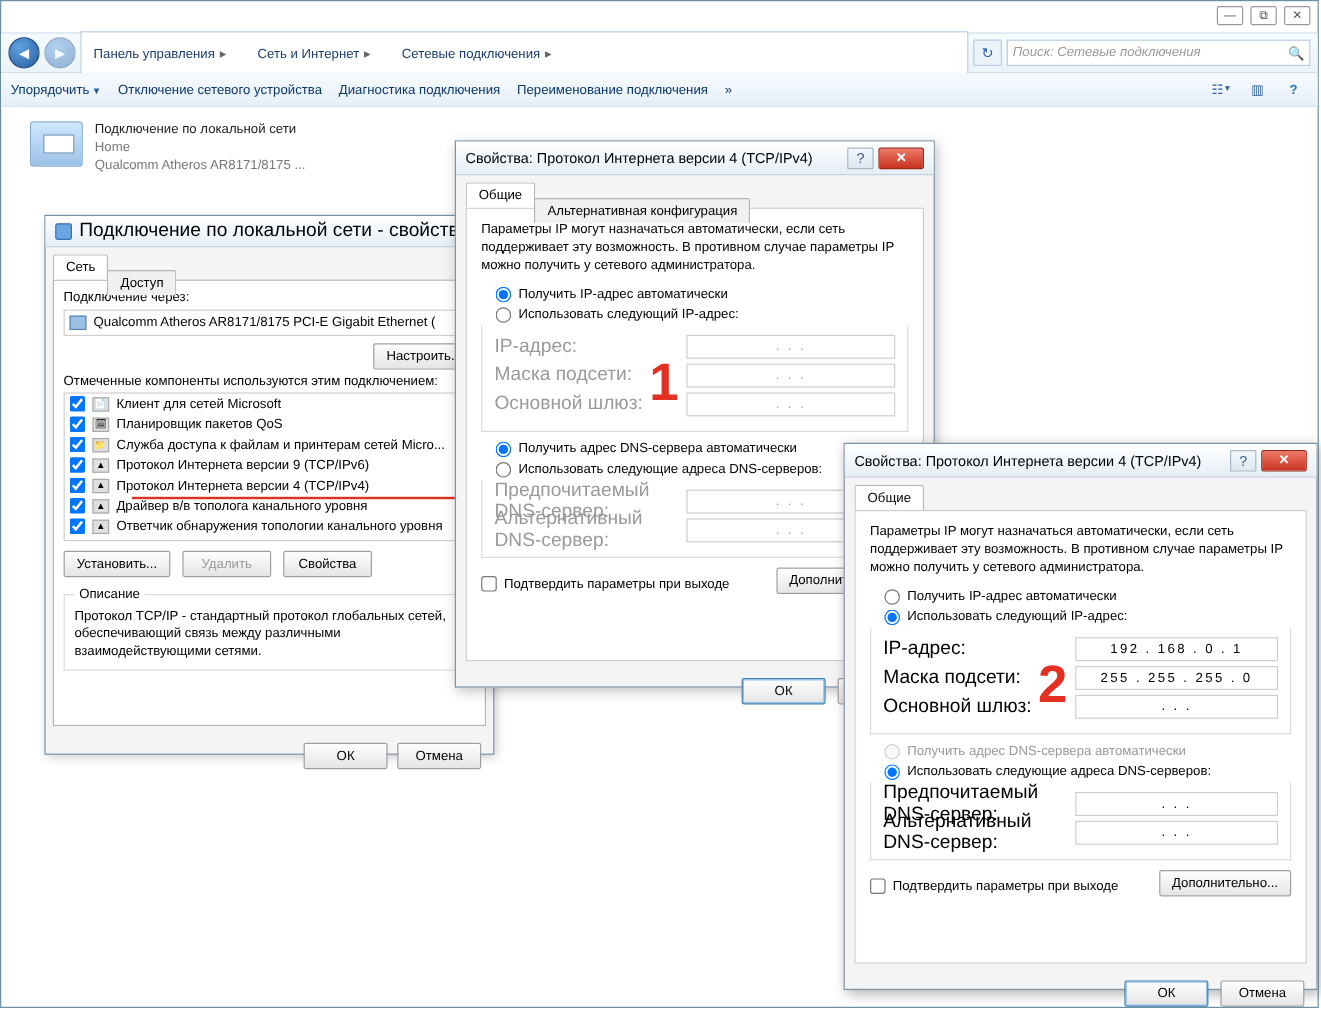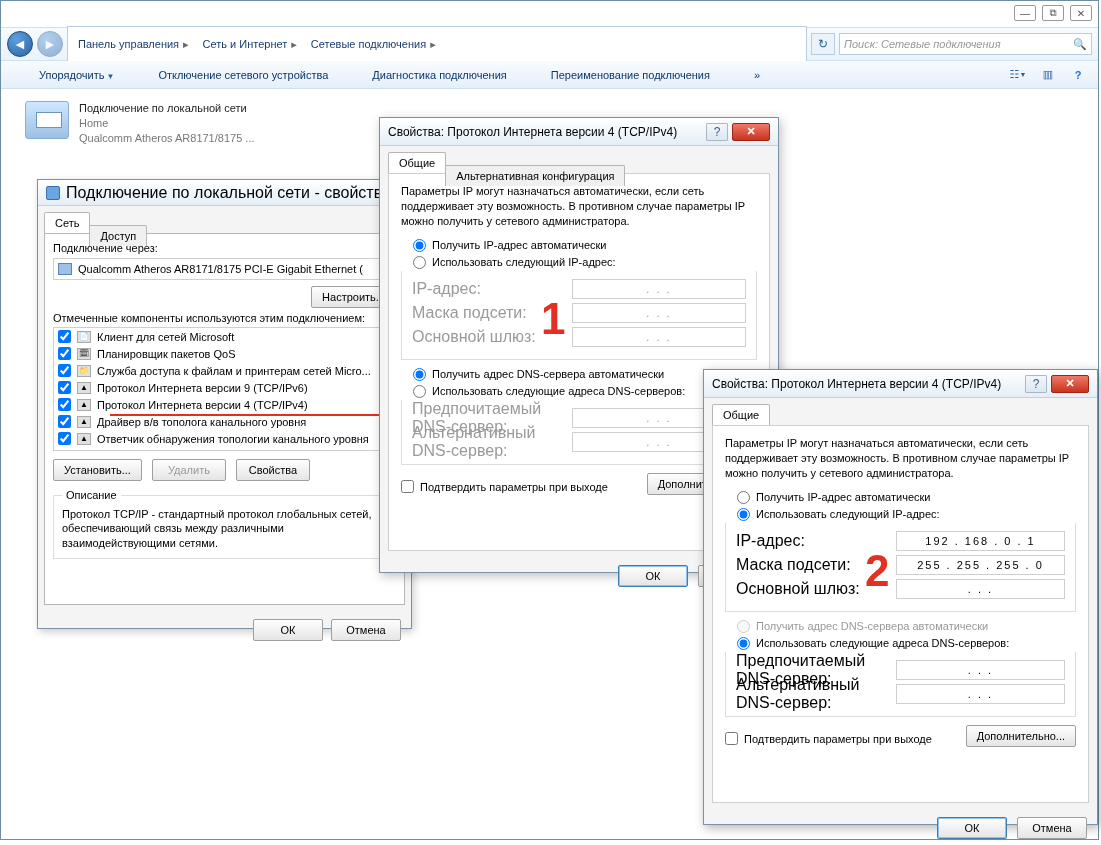--- a/index.html
+++ b/index.html
@@ -6,29 +6,29 @@
 body { background: #fff; width: 1101px; height: 845px; overflow: hidden; position: relative; font-size: 11px; }
 
 
 .explorer { position: absolute; left: 0; top: 0; width: 1099px; height: 840px; border: 1px solid #6b8ea3; background: #fff; }
 .win-controls-top { position: absolute; right: 6px; top: 4px; display: flex; gap: 6px; }
 .win-controls-top .wc { width: 22px; height: 16px; border: 1px solid #999; border-radius: 2px; background: #fff; color: #555; display: flex; align-items: center; justify-content: center; font-size: 10px; }
 
 .nav-bar { position: absolute; left: 0; top: 26px; right: 0; height: 34px; background: linear-gradient(#f6fbff, #eaf3fa); border-top: 1px solid #cfe0ee; border-bottom: 1px solid #cfe0ee; display: flex; align-items: center; padding: 0 6px; gap: 4px; }
 .nav-btn { width: 26px; height: 26px; border-radius: 50%; background: radial-gradient(circle at 35% 30%, #5fa1e0, #2a5fa1); color: #fff; display: flex; align-items: center; justify-content: center; font-size: 14px; font-weight: bold; border: 1px solid #1f4a80; }
 .nav-btn.fwd { opacity: .45; }
-.crumb-wrap { flex: 0 0 auto; width: 740px; height: 36px; border: 1px solid #b8cde1; background: #fff; display: flex; align-items: center; padding: 0 4px; gap: 2px; }
+.crumb-wrap { flex: 0 0 auto; width: 740px; height: 36px; border: 1px solid #b8cde1; background: #fff; display: flex; align-items: center; padding: 0 4px; gap: 14px; }
 .crumb { padding: 2px 6px; color: #1a3d6e; }
 .crumb .arr { color: #666; margin-left: 4px; }
 .refresh-btn { width: 24px; height: 22px; border: 1px solid #b8cde1; background: #eaf3fa; display: flex; align-items: center; justify-content: center; color: #2a5fa1; font-size: 12px; }
 .search-box { flex: 1; height: 22px; border: 1px solid #b8cde1; background: #fff; display: flex; align-items: center; padding: 0 4px; color: #999; font-style: italic; }
 .search-box .sicon { margin-left: auto; color: #5a7fa8; font-style: normal; }
 
 .toolbar { position: absolute; left: 0; top: 60px; right: 0; height: 28px; background: linear-gradient(#f7fbff, #e6eff8); border-bottom: 1px solid #cfe0ee; display: flex; align-items: center; padding: 0 8px; gap: 14px; }
-.tb-item { color: #0b376c; margin-left: 30px; }
+.tb-item { color: #0b376c; }
 .tb-item .dd { font-size: 8px; margin-left: 2px; color: #2a5fa1; }
 .tb-icons { margin-left: auto; display: flex; gap: 6px; }
 .tb-icons .ti { width: 24px; height: 20px; border: 1px solid transparent; display: flex; align-items: center; justify-content: center; color: #2a5fa1; }
 
 .conn-item { position: absolute; left: 24px; top: 100px; display: flex; gap: 10px; }
 .net-icon { width: 44px; height: 38px; background: linear-gradient(#cfe7ff, #9cc1e6); border: 1px solid #88aed4; border-radius: 3px; position: relative; }
 .net-icon::after { content: ""; position: absolute; left: 10px; top: 10px; width: 24px; height: 14px; background: #fff; border: 1px solid #6d93b9; }
 .conn-text { line-height: 1.35; color: #222; }
 .conn-text .grey { color: #777; }
 

